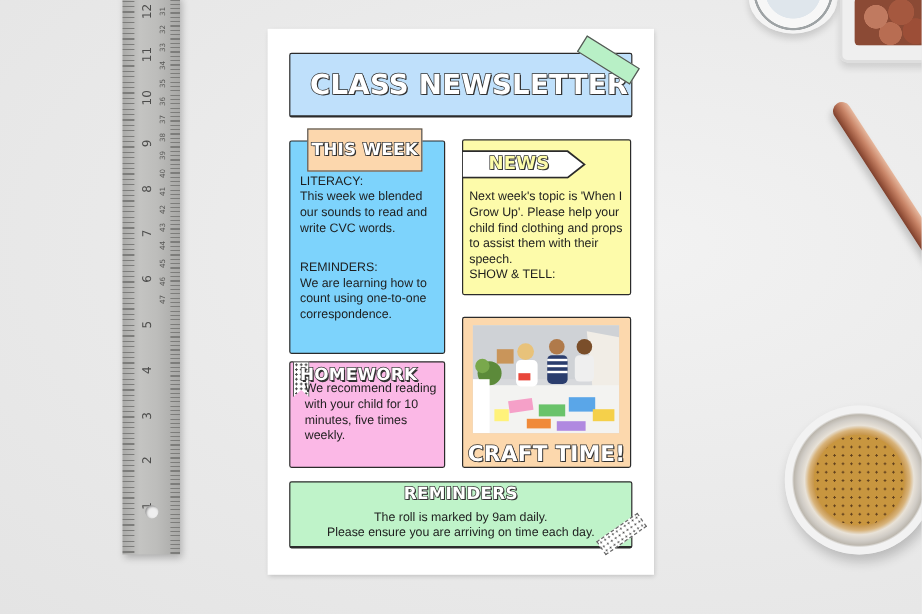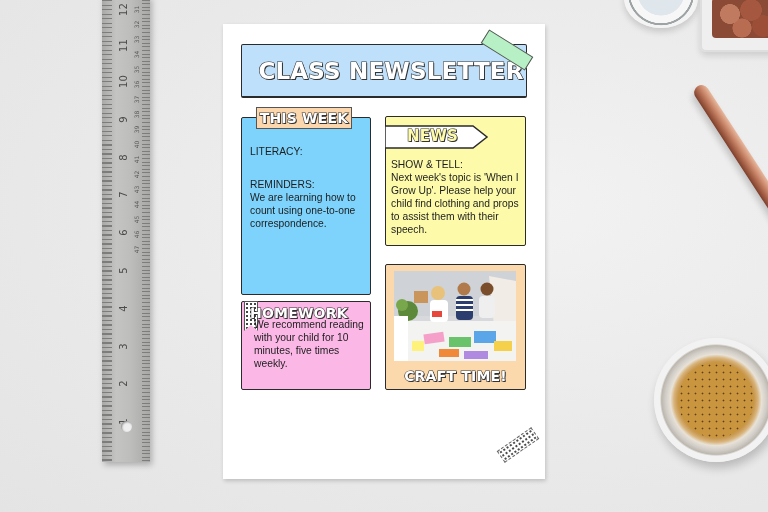--- a/index.html
+++ b/index.html
@@ -81,21 +81,21 @@
     background: #b8f0c6; border: 1px solid #555;
     transform: rotate(32deg);
   }
 
   
   .thisweek {
     left: 18px; top: 93px; width: 130px; height: 178px;
     background: #7dd3fc;
   }
   .banner-peach {
-    position: absolute; left: 33px; top: 83px; width: 96px; height: 22px;
+    position: absolute; left: 33px; top: 83px; width: 96px; height: 36px;
     background: #fcd7ad;
     border: 1.2px solid #555;
     display: flex; align-items: center; justify-content: center;
   }
   .banner-peach .lbl { font-size: 14px; }
   .body-text {
     font-size: 10.3px; line-height: 13px; color: #1d1d1d;
     font-family: "Liberation Sans", sans-serif;
   }
   .thisweek .content { position: absolute; left: 8px; top: 27px; width: 118px; }
@@ -135,21 +135,21 @@
   
   .craft {
     left: 162px; top: 240px; width: 141px; height: 126px;
     background: #fcd8ad;
   }
   .photo {
     position: absolute; left: 8px; top: 6px; width: 122px; height: 90px;
     overflow: hidden; background: #d9dadb;
   }
   .craft .caption {
-    position: absolute; left: 0; right: 0; top: 103px; text-align: center; font-size: 14px;
+    position: absolute; left: 0; right: 0; top: 103px; text-align: center; font-size: 18px;
   }
 
   
   .reminders {
     left: 18px; top: 377px; width: 286px; height: 56px;
     background: #bff3c9;
     border-bottom-width: 2.5px;
   }
   .reminders .head { position: absolute; left: 0; right: 0; top: 2px; text-align: center; font-size: 14px; }
   .reminders .content { position: absolute; left: 0; right: 0; top: 23px; text-align: center; }
@@ -258,33 +258,34 @@
 <div class="paper">
 
   <div class="box header">
     <span class="title outline-text">CLASS NEWSLETTER</span>
   </div>
   <div class="tape-green"></div>
 
   <div class="box thisweek">
     <div class="content body-text">
       <div>LITERACY:</div>
+      <div>This week we blended our sounds to read and write CVC words.</div>
       <div class="gap"></div>
       <div>REMINDERS:</div>
       <div>We are learning how to count using one-to-one correspondence.</div>
     </div>
   </div>
   <div class="banner-peach">
     <span class="lbl outline-text">THIS WEEK</span>
   </div>
 
   <div class="box news">
     <div class="content body-text">
+      <div>Next week's topic is 'When I Grow Up'. Please help your child find clothing and props to assist them with their speech.</div>
       <div>SHOW &amp; TELL:</div>
-      <div>Next week's topic is 'When I Grow Up'. Please help your child find clothing and props to assist them with their speech.</div>
     </div>
   </div>
   <div class="news-arrow">
     <svg width="104" height="24" viewBox="0 0 104 24">
       <polygon points="0,1 88,1 102,12 88,23 0,23" fill="#ffffff" stroke="#2b2b2b" stroke-width="1.5"></polygon>
     </svg>
     <span class="lbl outline-text" style="color:#fdfbaa">NEWS</span>
   </div>
 
   <div class="box homework">
@@ -321,14 +322,21 @@
         <rect x="100" y="70" width="18" height="10" fill="#f5d04a"></rect>
         <rect x="45" y="78" width="20" height="8" fill="#f08a3a"></rect>
         <rect x="70" y="80" width="24" height="8" fill="#b089e0"></rect>
         <rect x="38" y="40" width="10" height="6" fill="#e8463a"></rect>
         <rect x="18" y="70" width="12" height="10" fill="#fff27a"></rect>
       </svg>
     </div>
     <span class="caption outline-text">CRAFT TIME!</span>
   </div>
 
+  <div class="box reminders">
+    <div class="head outline-text">REMINDERS</div>
+    <div class="content body-text">
+      <div>The roll is marked by 9am daily.</div>
+      <div>Please ensure you are arriving on time each day.</div>
+    </div>
+  </div>
   <div class="tape-dots"></div>
 </div>
 
 </body></html>

